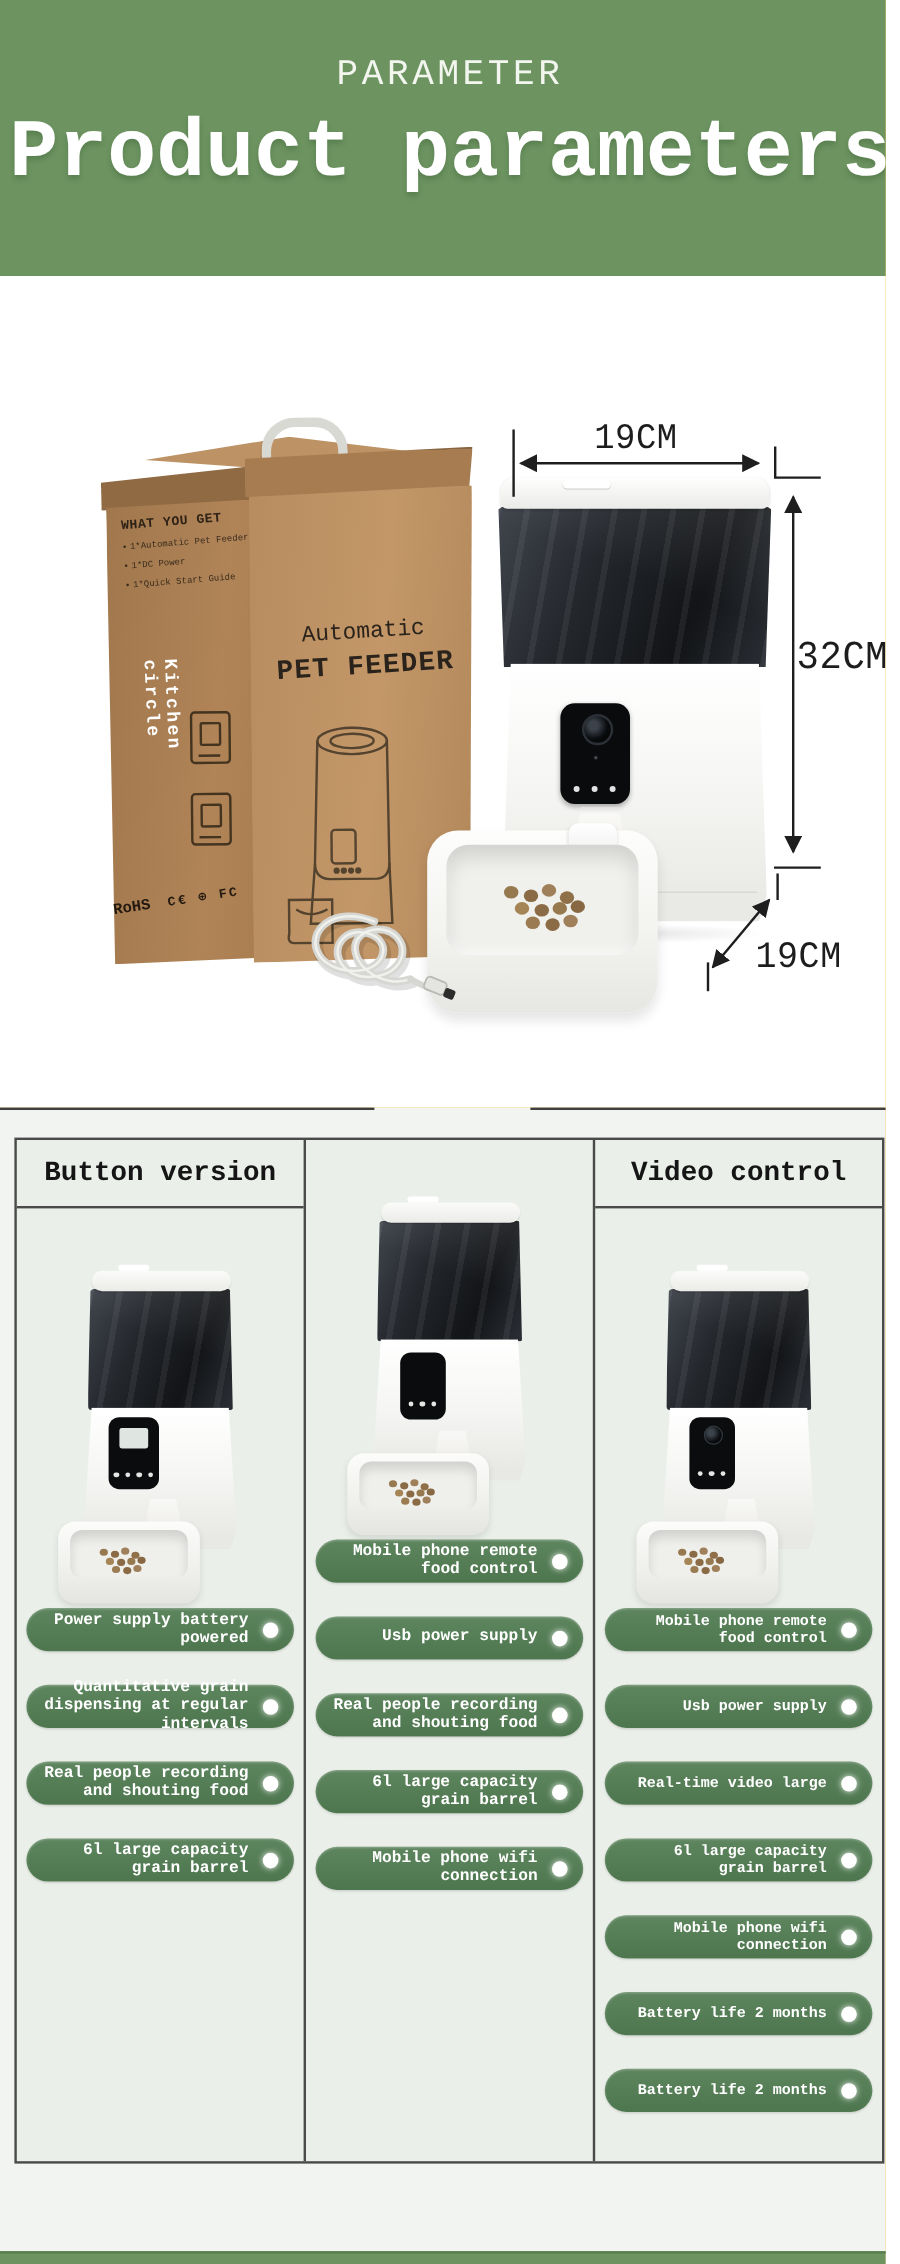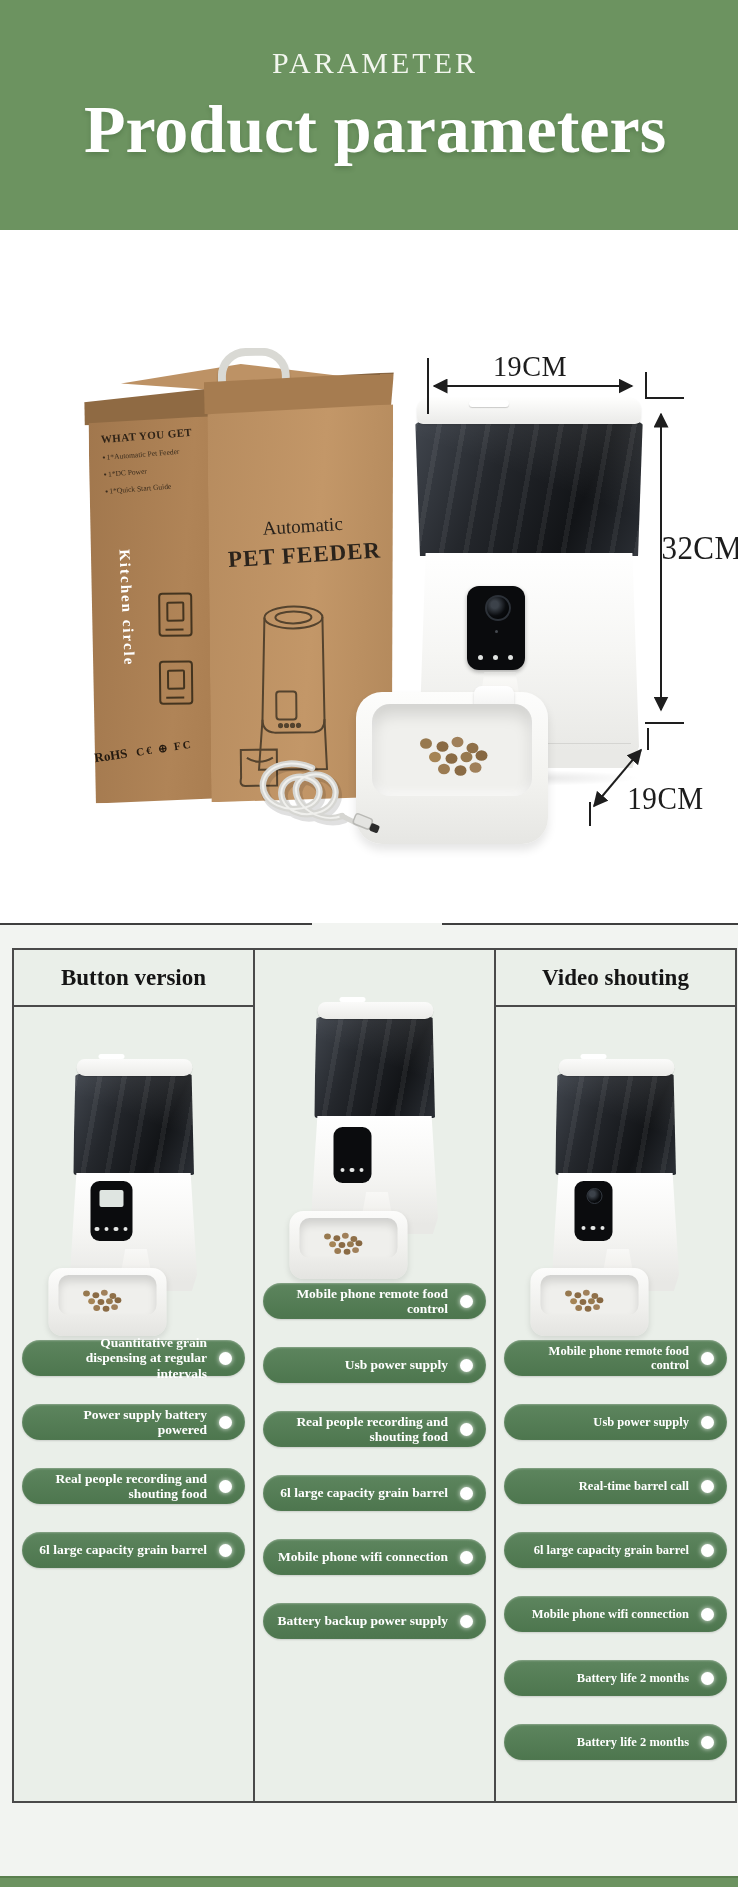--- a/index.html
+++ b/index.html
@@ -1,17 +1,17 @@
 <!DOCTYPE html>
 <html><head>
 <meta charset="utf-8">
 <style>
   html,body{margin:0;padding:0;background:#fff;}
   .page{position:relative;width:738px;height:1887px;overflow:hidden;background:#eab308;
-        font-family:Liberation Serif, serif;}
+        font-family:Liberation Mono, monospace;}
 
   
   .banner{position:absolute;left:0;top:0;width:750px;height:230px;background:#6c9360;text-align:center;}
   .banner .eyebrow{display:block;padding-top:46px;font-size:30px;letter-spacing:3px;color:#f2f6ee;font-weight:400;}
   .banner .title{display:block;margin-top:10px;font-size:68px;font-weight:bold;color:#ffffff;
                  text-shadow:0 3px 4px rgba(40,70,35,.25);}
 
   
   .photo{position:absolute;left:0;top:230px;width:750px;height:693px;background:#fff;}
 
@@ -312,22 +312,22 @@
                   <b></b>
                 </div>
             </div>
             <div class="m-chute"></div>
             <div class="m-bowl">
               <div class="m-well"></div>
               <div class="kibble"></div>
             </div>
           </div>
           <div class="pills">
+            <div class="pill">Power supply battery powered</div>
             <div class="pill">Quantitative grain dispensing at regular intervals</div>
-            <div class="pill">Power supply battery powered</div>
             <div class="pill">Real people recording and shouting food</div>
             <div class="pill">6l large capacity grain barrel</div>
           </div>
         </div>
       </div>
 
       <div class="col">
         <div class="col-body">
           <div class="mini v-mobile">
             <div class="m-hopper">
@@ -348,27 +348,26 @@
               <div class="m-well"></div>
               <div class="kibble"></div>
             </div>
           </div>
           <div class="pills">
             <div class="pill">Mobile phone remote food control</div>
             <div class="pill">Usb power supply</div>
             <div class="pill">Real people recording and shouting food</div>
             <div class="pill">6l large capacity grain barrel</div>
             <div class="pill">Mobile phone wifi connection</div>
-            <div class="pill">Battery backup power supply</div>
           </div>
         </div>
       </div>
 
       <div class="col">
-        <div class="col-header">Video shouting</div>
+        <div class="col-header">Video control</div>
         <div class="col-body">
           <div class="mini v-video">
             <div class="m-hopper">
                 <div class="streaks"></div>
               </div>
             <div class="m-lid"></div>
             <div class="m-notch"></div>
             <div class="m-body"></div>
             <div class="m-panel">
               <div class="m-lens"></div>
@@ -380,21 +379,21 @@
             </div>
             <div class="m-chute"></div>
             <div class="m-bowl">
               <div class="m-well"></div>
               <div class="kibble"></div>
             </div>
           </div>
           <div class="pills">
             <div class="pill">Mobile phone remote food control</div>
             <div class="pill">Usb power supply</div>
-            <div class="pill">Real-time barrel call</div>
+            <div class="pill">Real-time video large</div>
             <div class="pill">6l large capacity grain barrel</div>
             <div class="pill">Mobile phone wifi connection</div>
             <div class="pill">Battery life 2 months</div>
             <div class="pill">Battery life 2 months</div>
           </div>
         </div>
       </div>
 
     </div>
 

